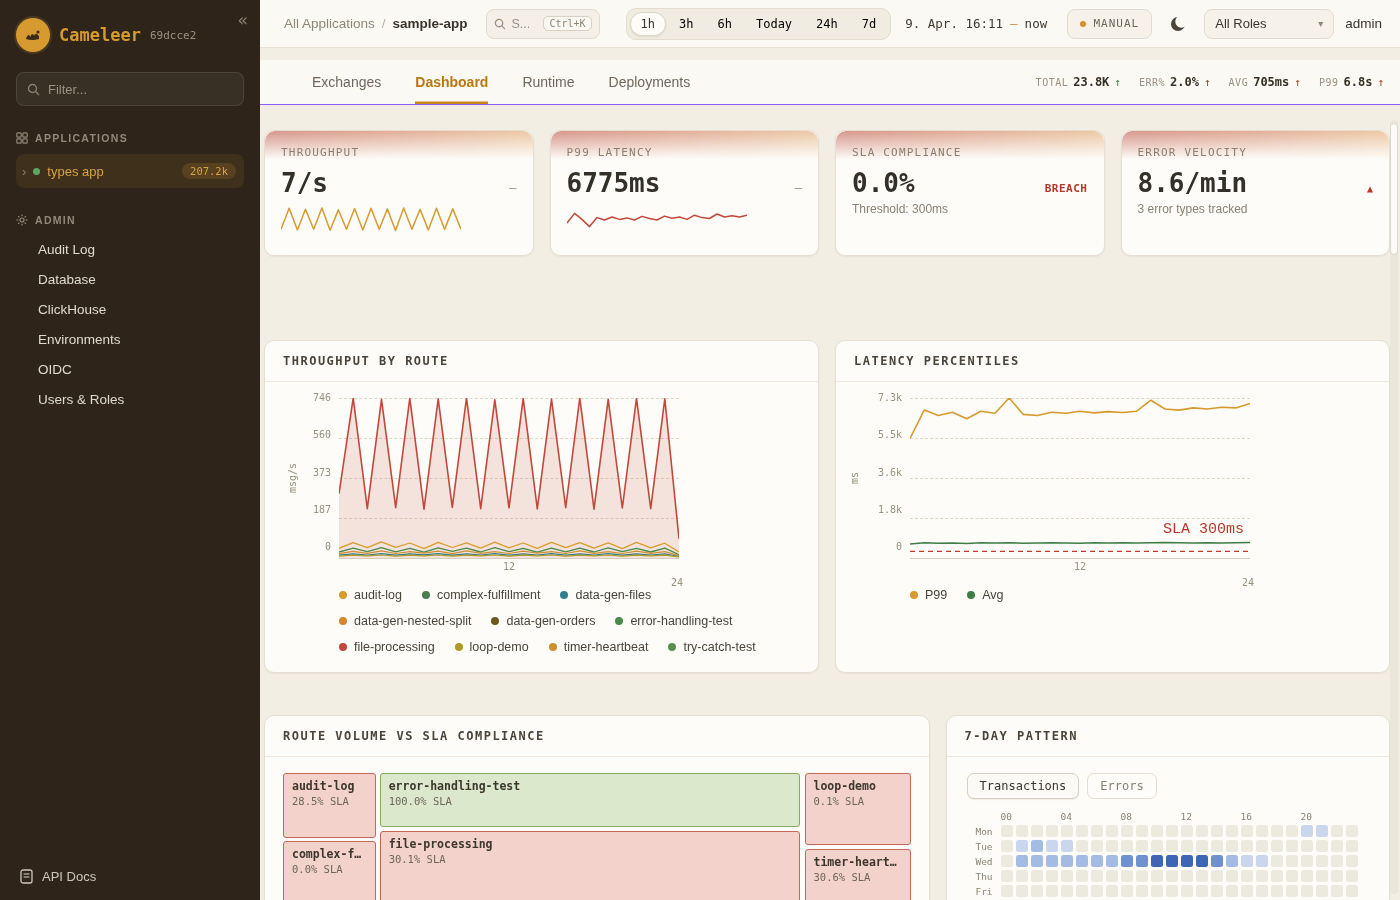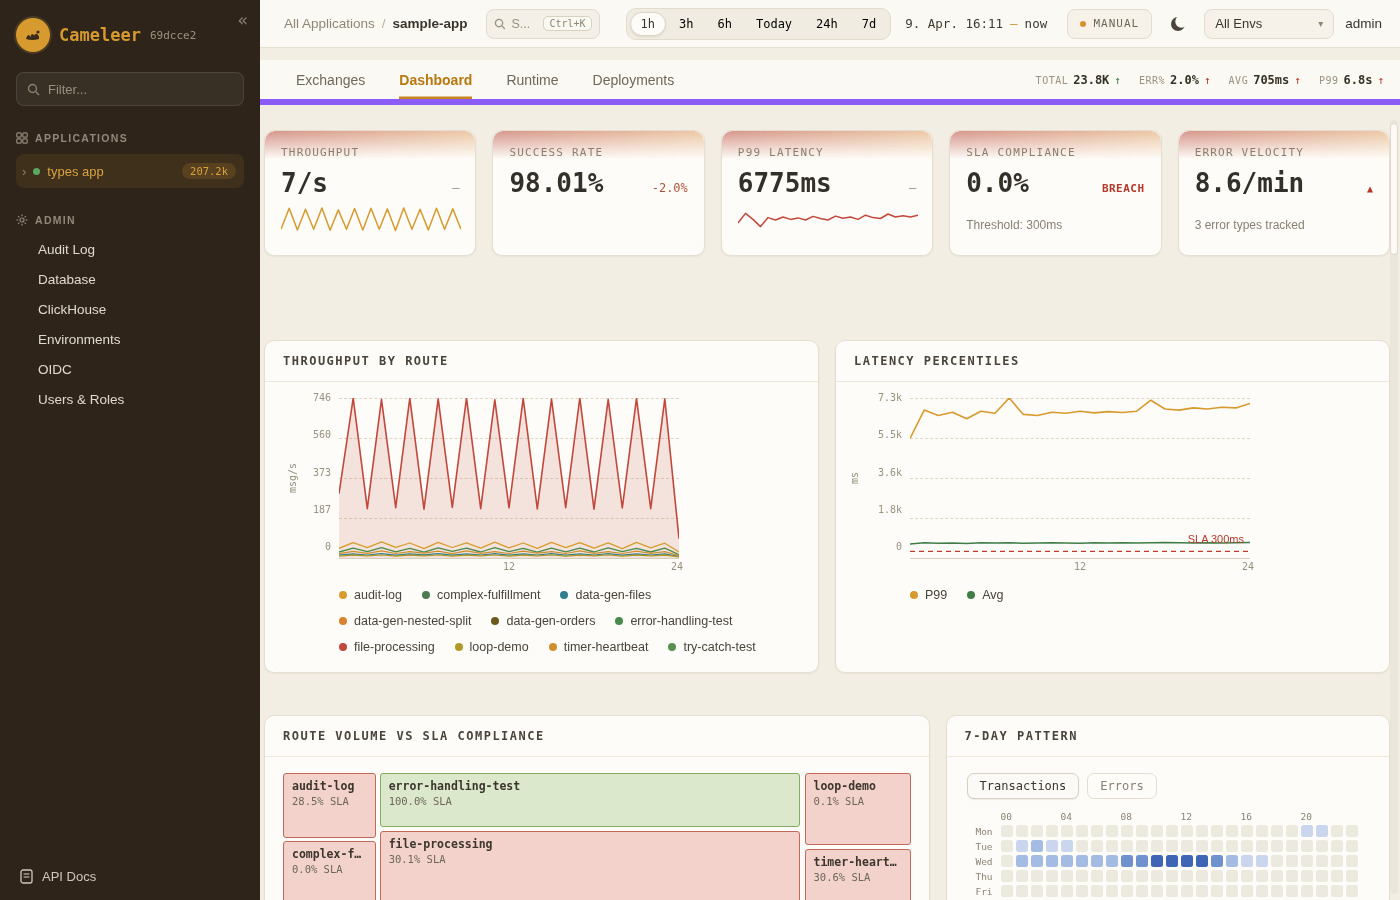--- a/index.html
+++ b/index.html
@@ -45,21 +45,21 @@
   .daterange { margin-left:14px; display:flex; gap:7px; align-items:center; font-family:"DejaVu Sans Mono", monospace; font-size:12.5px; color:#3f3a30; white-space:nowrap; }
   .date-sep { color:#c79036; }
   .top-right { margin-left:auto; display:flex; align-items:center; gap:11px;justify-content:flex-end; }
   .manual-btn { height:30px; display:flex; align-items:center; gap:7px; padding:0 12px; background:#f6f2ea; border:1px solid #e3dccd; border-radius:8px; font-family:"DejaVu Sans Mono", monospace; font-size:11px; letter-spacing:1px; color:#6f6758; cursor:pointer; }
   .manual-dot { width:6px; height:6px; border-radius:50%; background:#d98f2b; }
   .moon-btn { width:30px; height:30px; border:none; background:transparent; border-radius:8px; cursor:pointer; position:relative; }
   .env-select { height:30px; width:130px; display:flex; align-items:center; justify-content:space-between; padding:0 10px; background:#f6f2ea; border:1px solid #e3dccd; border-radius:8px; font-size:13px; color:#3a352c; cursor:pointer; }
   .caret { color:#8f8776; font-size:10px; }
   .user-label { font-size:13.5px; color:#3a352c; white-space:nowrap; }
 
-  .tabbar { height:45px; flex:0 0 45px; display:flex; align-items:center; gap:34px; background:#fbf9f4; border-bottom:6px solid #8b5cf6; padding-left:36px; }
+  .tabbar { height:45px; flex:0 0 45px; display:flex; align-items:center; gap:34px; background:#fbf9f4; border-bottom:1px solid #8b5cf6; padding-left:52px; }
   .tab { height:100%; display:flex; align-items:center; font-size:14px; color:#6f675a; cursor:pointer; }
   .tab.active { color:#b9770f; font-weight:bold; box-shadow:inset 0 -2.5px 0 #c8861a; }
   .tabstats { margin-left:auto; display:flex; align-items:center; gap:18px; padding-right:16px; }
   .stat { display:flex; align-items:baseline; gap:5px; font-family:"DejaVu Sans Mono", monospace; white-space:nowrap; }
   .stat-label { font-size:10px; color:#9a9180; letter-spacing:0.5px; }
   .stat-value { font-size:12px; font-weight:bold; color:#353025; }
   .up-good { color:#3f7d46; font-size:11px; }
   .up-bad { color:#b5382a; font-size:11px; }
 
   
@@ -72,40 +72,40 @@
   .kpi::before { content:""; position:absolute; left:0; right:0; top:0; height:30px; border-radius:10px 10px 0 0;
     background:linear-gradient(to bottom, rgba(253,252,249,0) 0%, #fdfcf9 95%), linear-gradient(to right, rgba(176,48,32,0.50), rgba(214,126,44,0.40)); pointer-events:none; }
   .kpi > * { position:relative; }
   .kpi-title { font-family:"DejaVu Sans Mono", monospace; font-size:11px; letter-spacing:1.2px; color:#8a7e6c; margin-bottom:9px; }
   .kpi-valrow { display:flex; align-items:baseline; }
   .kpi-value { font-family:"DejaVu Sans Mono", monospace; font-weight:bold; font-size:26px; color:#33302a; }
   .kpi-delta { margin-left:auto; font-family:"DejaVu Sans Mono", monospace; font-size:12px; color:#9a9180; }
   .kpi-delta.bad { color:#b0543c; }
   .kpi-delta.breach { color:#b5382a; font-weight:bold; font-size:11px; letter-spacing:0.5px; }
   .kpi-delta.tri { color:#b5382a; font-size:10px; }
-  .kpi-note { margin-top:20px; font-size:12px; color:#8a8173; }
+  .kpi-note { margin-top:4px; font-size:12px; color:#8a8173; }
   .kpi svg { display:block; margin-top:7px; }
 
   .charts-row { display:flex; gap:16px; margin-top:84px; }
   .panel { background:#fdfcf9; border:1px solid #e6dfd1; border-radius:10px; box-shadow:0 1px 2px rgba(60,50,30,0.06); overflow:hidden; }
   .charts-row .panel { flex:1; min-width:0; }
   .panel-head { padding:13px 18px; border-bottom:1px solid #eee7da; font-family:"DejaVu Sans Mono", monospace; font-size:12px; font-weight:bold; letter-spacing:1.5px; color:#4a443a; }
   .panel-body { padding:16px 18px 14px; }
 
   .chart-wrap { position:relative; display:flex; padding-left:14px; }
   .ylabel { position:absolute; left:-6px; top:50%; transform:translateY(-50%) rotate(-90deg); font-family:"DejaVu Sans Mono", monospace; font-size:10px; color:#98917e; }
   .yticks { display:flex; flex-direction:column; justify-content:space-between; height:160px; width:34px; margin:-6px 8px -6px 0; text-align:right; font-family:"DejaVu Sans Mono", monospace; font-size:10px; color:#98917e; }
   .plot-area { position:relative; width:340px; height:160px; }
   .gridline { position:absolute; left:0; right:0; border-top:1px dashed #ded7c6; }
   .gridline.base { border-top:1px solid #d6cfbd; }
   .plot-area svg { position:absolute; inset:0; }
-  .sla-label { position:absolute; right:6px; bottom:13px; font-family:Liberation Sans, sans-serif; font-size:11px; color:#b5382a; }
+  .sla-label { position:absolute; right:6px; bottom:20px; font-family:Liberation Mono, monospace; font-size:15px; color:#b5382a; }
   .xticks { position:relative; margin-left:56px; width:340px; height:16px; font-family:"DejaVu Sans Mono", monospace; font-size:10px; color:#98917e; }
   .xticks .xt1 { position:absolute; left:50%; transform:translateX(-50%); top:3px; }
-  .xticks .xt2 { position:absolute; right:-4px; top:3px; }
+  .xticks .xt2 { position:absolute; right:-4px; top:19px; }
   .legend { display:flex; flex-wrap:wrap; column-gap:20px; row-gap:12px; margin:14px 0 4px 56px; }
   .leg-item { display:flex; align-items:center; gap:7px; font-size:12.5px; color:#4a443a; cursor:pointer; }
   .leg-item i { width:8px; height:8px; border-radius:50%; display:inline-block; }
 
   .bottom-row { display:flex; gap:16px; margin-top:42px; }
   .panel-treemap { flex:3; min-width:0; min-height:260px; }
   .panel-pattern { flex:2; min-width:0; min-height:260px; }
   .treemap { position:relative; height:240px; }
   .tm-cell { position:absolute; border-radius:3px; padding:5px 8px; overflow:hidden; }
   .tm-cell.bad { background:#f2d2cb; border:1px solid #c4685a; }
@@ -248,21 +248,21 @@
           <span class="manual-dot"></span>
           <span>MANUAL</span>
         </button>
         <button class="moon-btn">
           <svg class="icon" width="30" height="30" viewBox="0 0 30 30">
               <circle cx="15" cy="15" r="7" fill="#4a443a"></circle>
               <circle cx="18.5" cy="12.5" r="6.2" fill="#fbf9f4"></circle>
             </svg>
         </button>
         <div class="env-select">
-          <span>All Envs</span>
+          <span>All Roles</span>
           <span class="caret">▾</span>
         </div>
         <span class="user-label">admin</span>
       </div>
     </header>
 
     <nav class="tabbar">
       <span class="tab">Exchanges</span>
       <span class="tab active">Dashboard</span>
       <span class="tab">Runtime</span>
@@ -299,27 +299,20 @@
           <div class="kpi-title">THROUGHPUT</div>
           <div class="kpi-valrow">
               <span class="kpi-value">7/s</span>
               <span class="kpi-delta">–</span>
             </div>
           <svg width="180" height="34" viewBox="0 0 180 34">
               <polyline points="0.0,24.3 8.2,3.2 16.4,24.9 24.5,4.2 32.7,24.3 40.9,2.9 49.1,25.3 57.3,4.9 65.5,24.3 73.6,3.6 81.8,24.9 90.0,3.2 98.2,24.3 106.4,3.9 114.5,25.6 122.7,2.9 130.9,24.3 139.1,4.2 147.3,24.9 155.5,3.2 163.6,24.3 171.8,3.9 180.0,24.3" fill="none" stroke="#d79a2e" stroke-width="1.5" stroke-linejoin="round"></polyline>
             </svg>
         </div>
         <div class="kpi">
-          <div class="kpi-title">SUCCESS RATE</div>
-          <div class="kpi-valrow">
-              <span class="kpi-value">98.01%</span>
-              <span class="kpi-delta bad">-2.0%</span>
-            </div>
-        </div>
-        <div class="kpi">
           <div class="kpi-title">P99 LATENCY</div>
           <div class="kpi-valrow">
               <span class="kpi-value">6775ms</span>
               <span class="kpi-delta">–</span>
             </div>
           <svg width="180" height="30" viewBox="0 0 180 30">
               <polyline points="0.0,18.0 7.5,8.4 15.0,14.4 22.5,21.6 30.0,12.6 37.5,15.0 45.0,12.0 52.5,14.4 60.0,12.9 67.5,15.0 75.0,11.4 82.5,13.5 90.0,15.0 97.5,11.1 105.0,13.2 112.5,12.0 120.0,14.4 127.5,10.2 135.0,12.6 142.5,13.5 150.0,9.0 157.5,12.0 165.0,10.8 172.5,12.0 180.0,10.2" fill="none" stroke="#c2483c" stroke-width="1.5" stroke-linejoin="round"></polyline>
             </svg>
         </div>
         <div class="kpi">

